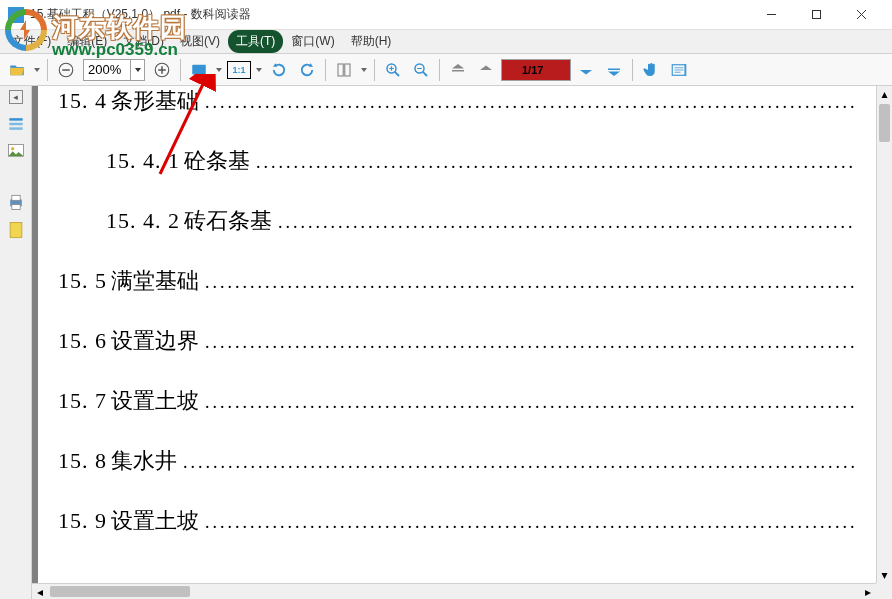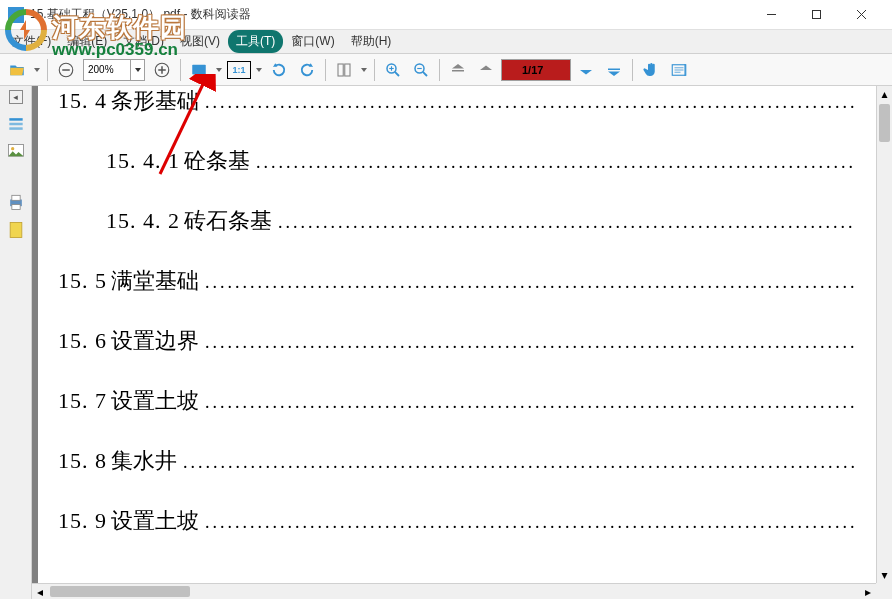--- a/index.html
+++ b/index.html
@@ -7,29 +7,29 @@
 
 .titlebar { height: 30px; background: #fff; border-bottom: 1px solid #e0e0e0; display: flex; align-items: center; padding: 0 8px; }
 .titlebar .app-icon { width: 16px; height: 16px; background: #3592d4; margin-right: 6px; }
 .titlebar .title { flex: 1; font-size: 12px; color: #333; }
 .titlebar .win-controls { display: flex; gap: 0; }
 .titlebar .win-btn { width: 45px; height: 28px; display: flex; align-items: center; justify-content: center; color: #333; }
 .titlebar .win-btn svg { width: 11px; height: 11px; }
 
 .menubar { height: 24px; background: #f0f0f0; display: flex; align-items: center; padding: 0 4px; border-bottom: 1px solid #d0d0d0; }
 .menubar .menu-item { padding: 3px 8px; font-size: 12px; color: #333; cursor: default; }
-.menubar .menu-item.active { background: #0f766e; color: #fff; border-radius: 11px; }
+.menubar .menu-item.active { background: #14532d; color: #fff; border-radius: 11px; }
 
 .toolbar { height: 32px; background: #f8f8f8; display: flex; align-items: center; padding: 0 4px; border-bottom: 1px solid #d0d0d0; gap: 2px; }
 .tb-btn { width: 26px; height: 26px; display: flex; align-items: center; justify-content: center; border: 1px solid transparent; border-radius: 2px; }
 .tb-sep { width: 1px; height: 22px; background: #c0c0c0; margin: 0 3px; }
 .tb-dropdown-arrow { width: 10px; height: 26px; display: flex; align-items: center; justify-content: center; }
 .tb-dropdown-arrow::after { content: ''; border-left: 3px solid transparent; border-right: 3px solid transparent; border-top: 4px solid #666; }
 .zoom-combo { display: flex; align-items: center; height: 22px; border: 1px solid #a0a0a0; background: #fff; margin: 0 2px; }
-.zoom-combo input { width: 46px; height: 20px; border: none; font-size: 10px; padding: 0 4px; outline: none; }
+.zoom-combo input { width: 46px; height: 20px; border: none; font-size: 13px; padding: 0 4px; outline: none; }
 .zoom-combo .arrow { width: 14px; height: 20px; display: flex; align-items: center; justify-content: center; border-left: 1px solid #a0a0a0; }
 .zoom-combo .arrow::after { content: ''; border-left: 3px solid transparent; border-right: 3px solid transparent; border-top: 4px solid #333; }
 .page-input { width: 70px; height: 22px; border: 1px solid #a0a0a0; background: #b91c1c; font-size: 11px; padding: 0 20px; outline: none; font-weight: bold; }
 .ratio-box { width: 24px; height: 18px; border: 1px solid #000000; font-size: 9px; color: #3592d4; display: flex; align-items: center; justify-content: center; font-weight: bold; }
 
 .main-area { display: flex; height: calc(599px - 30px - 24px - 32px); }
 .side-panel { width: 32px; background: #f0f0f0; border-right: 1px solid #d0d0d0; display: flex; flex-direction: column; align-items: center; padding-top: 4px; gap: 4px; }
 .side-btn { width: 24px; height: 24px; display: flex; align-items: center; justify-content: center; border: 1px solid transparent; }
 .side-btn.exp { width: 14px; height: 14px; border: 1px solid #888; font-size: 9px; line-height: 1; color: #555; margin-bottom: 4px; }
 

